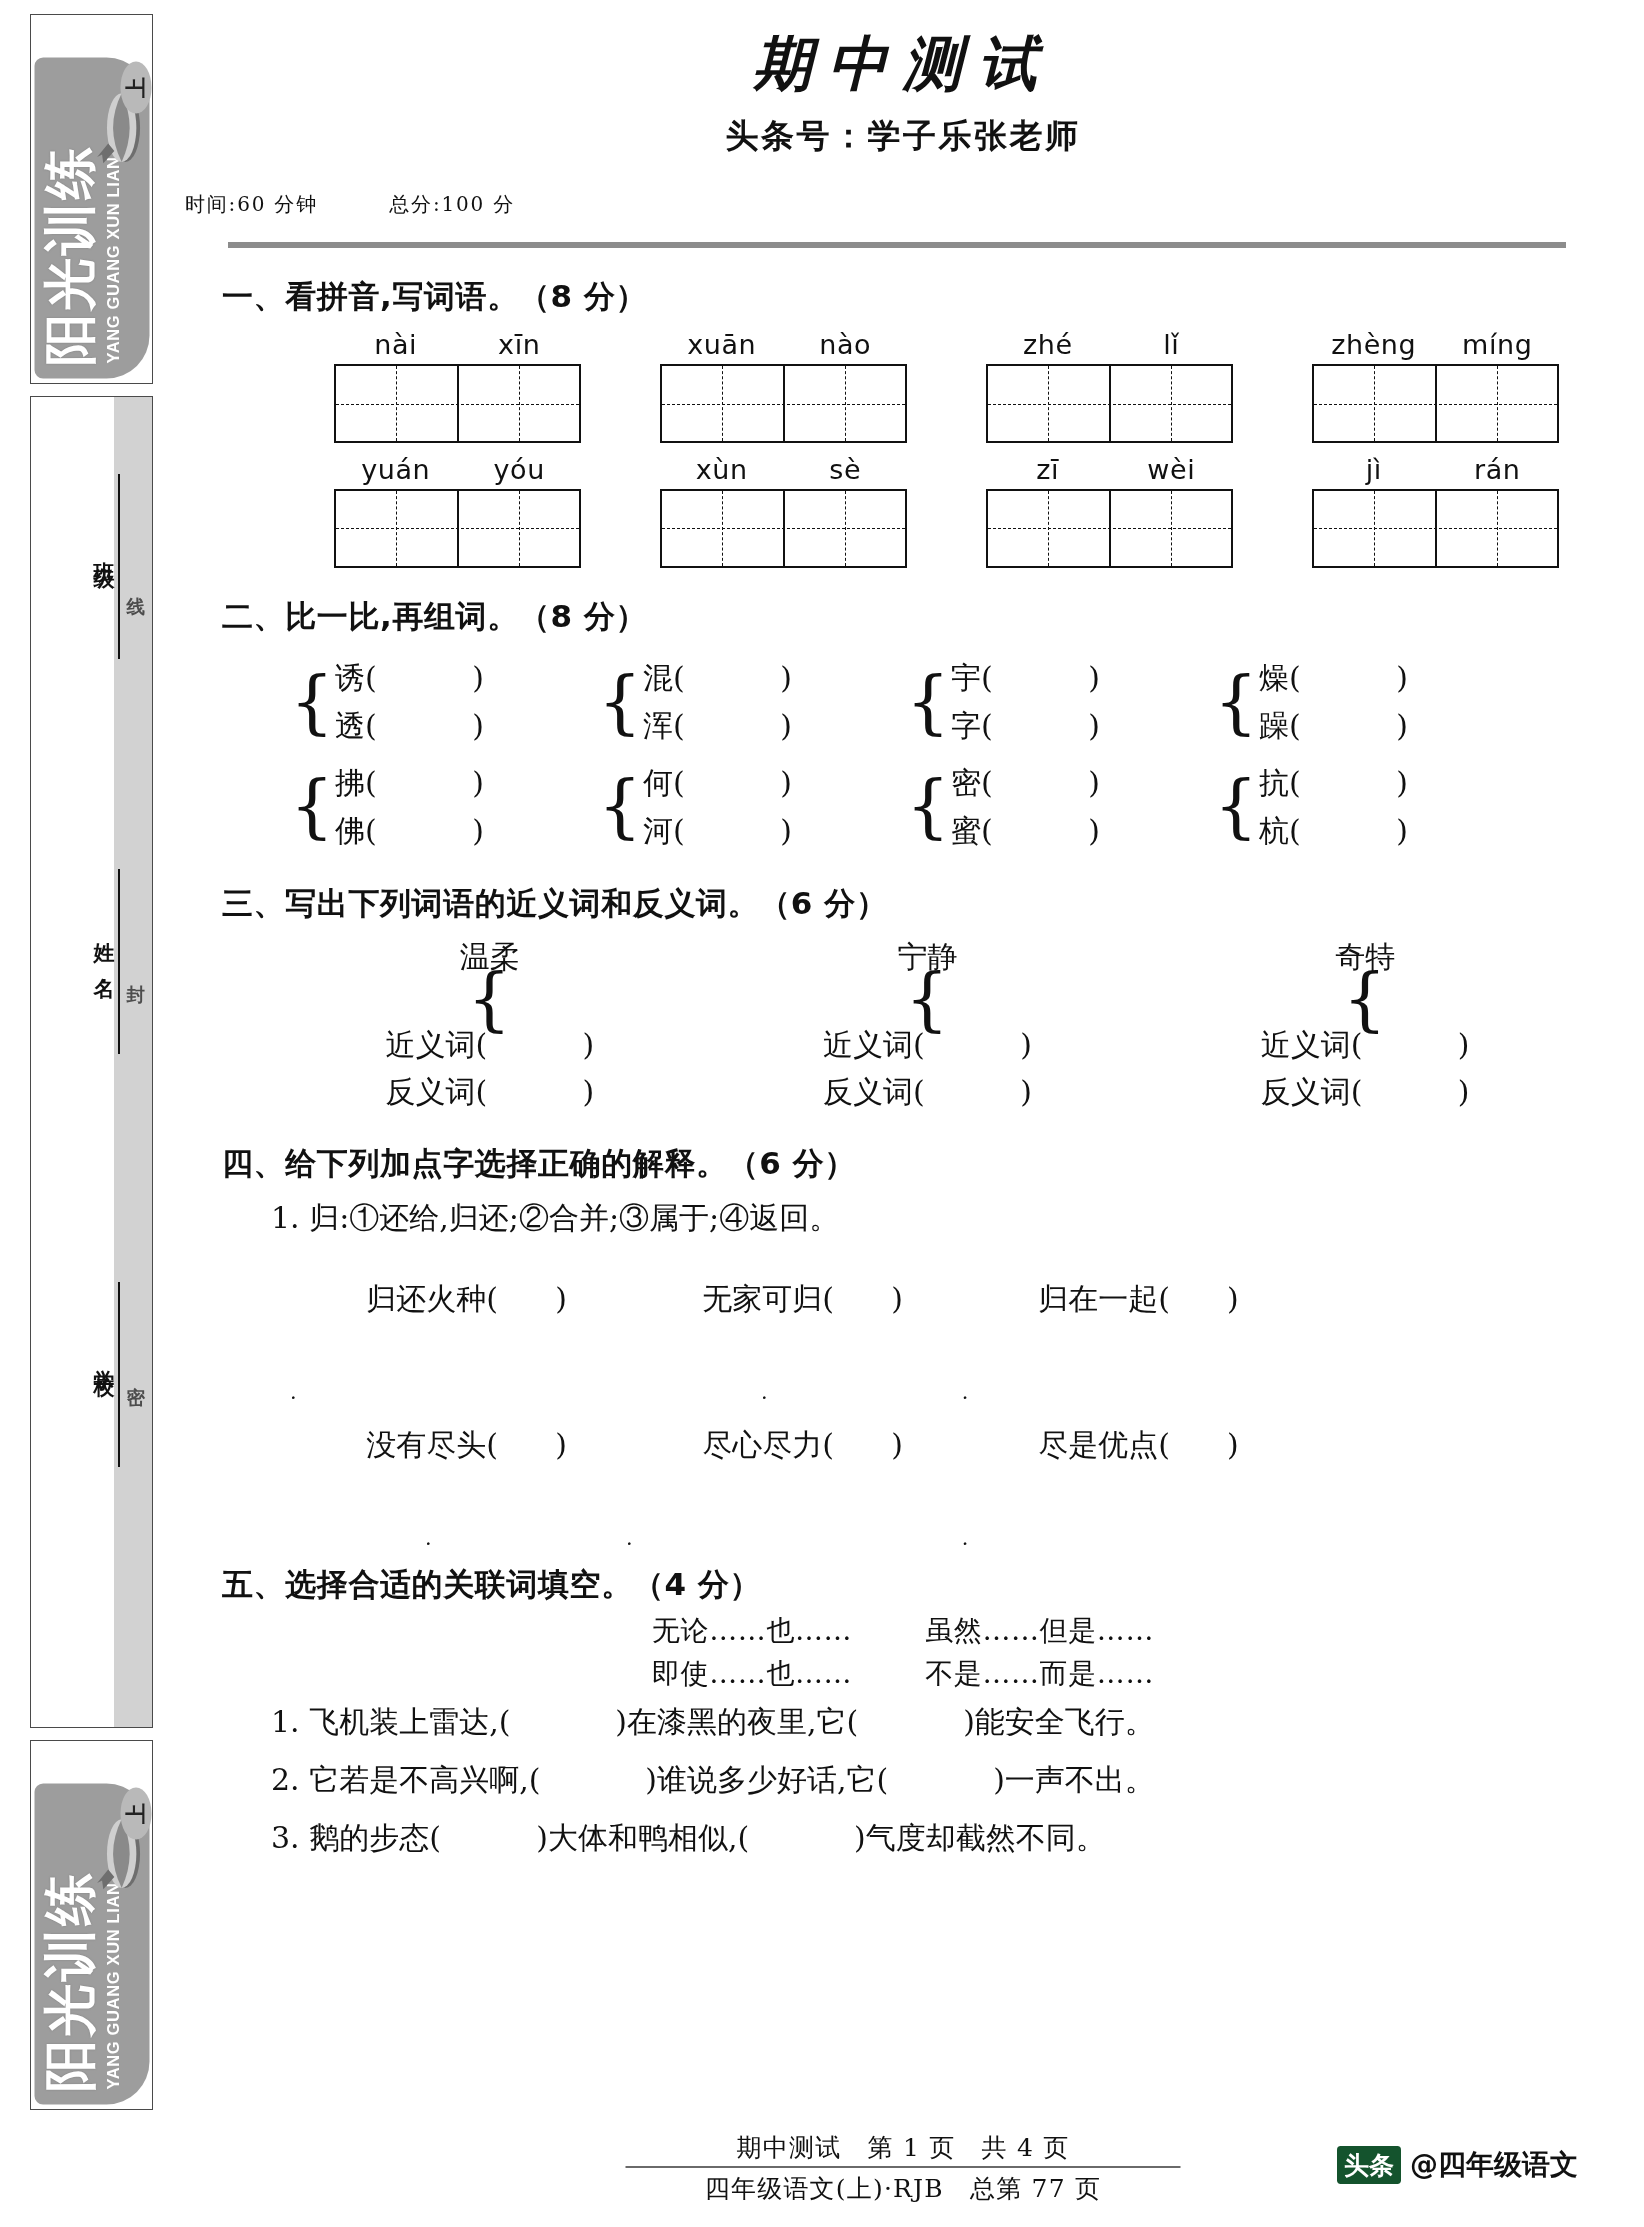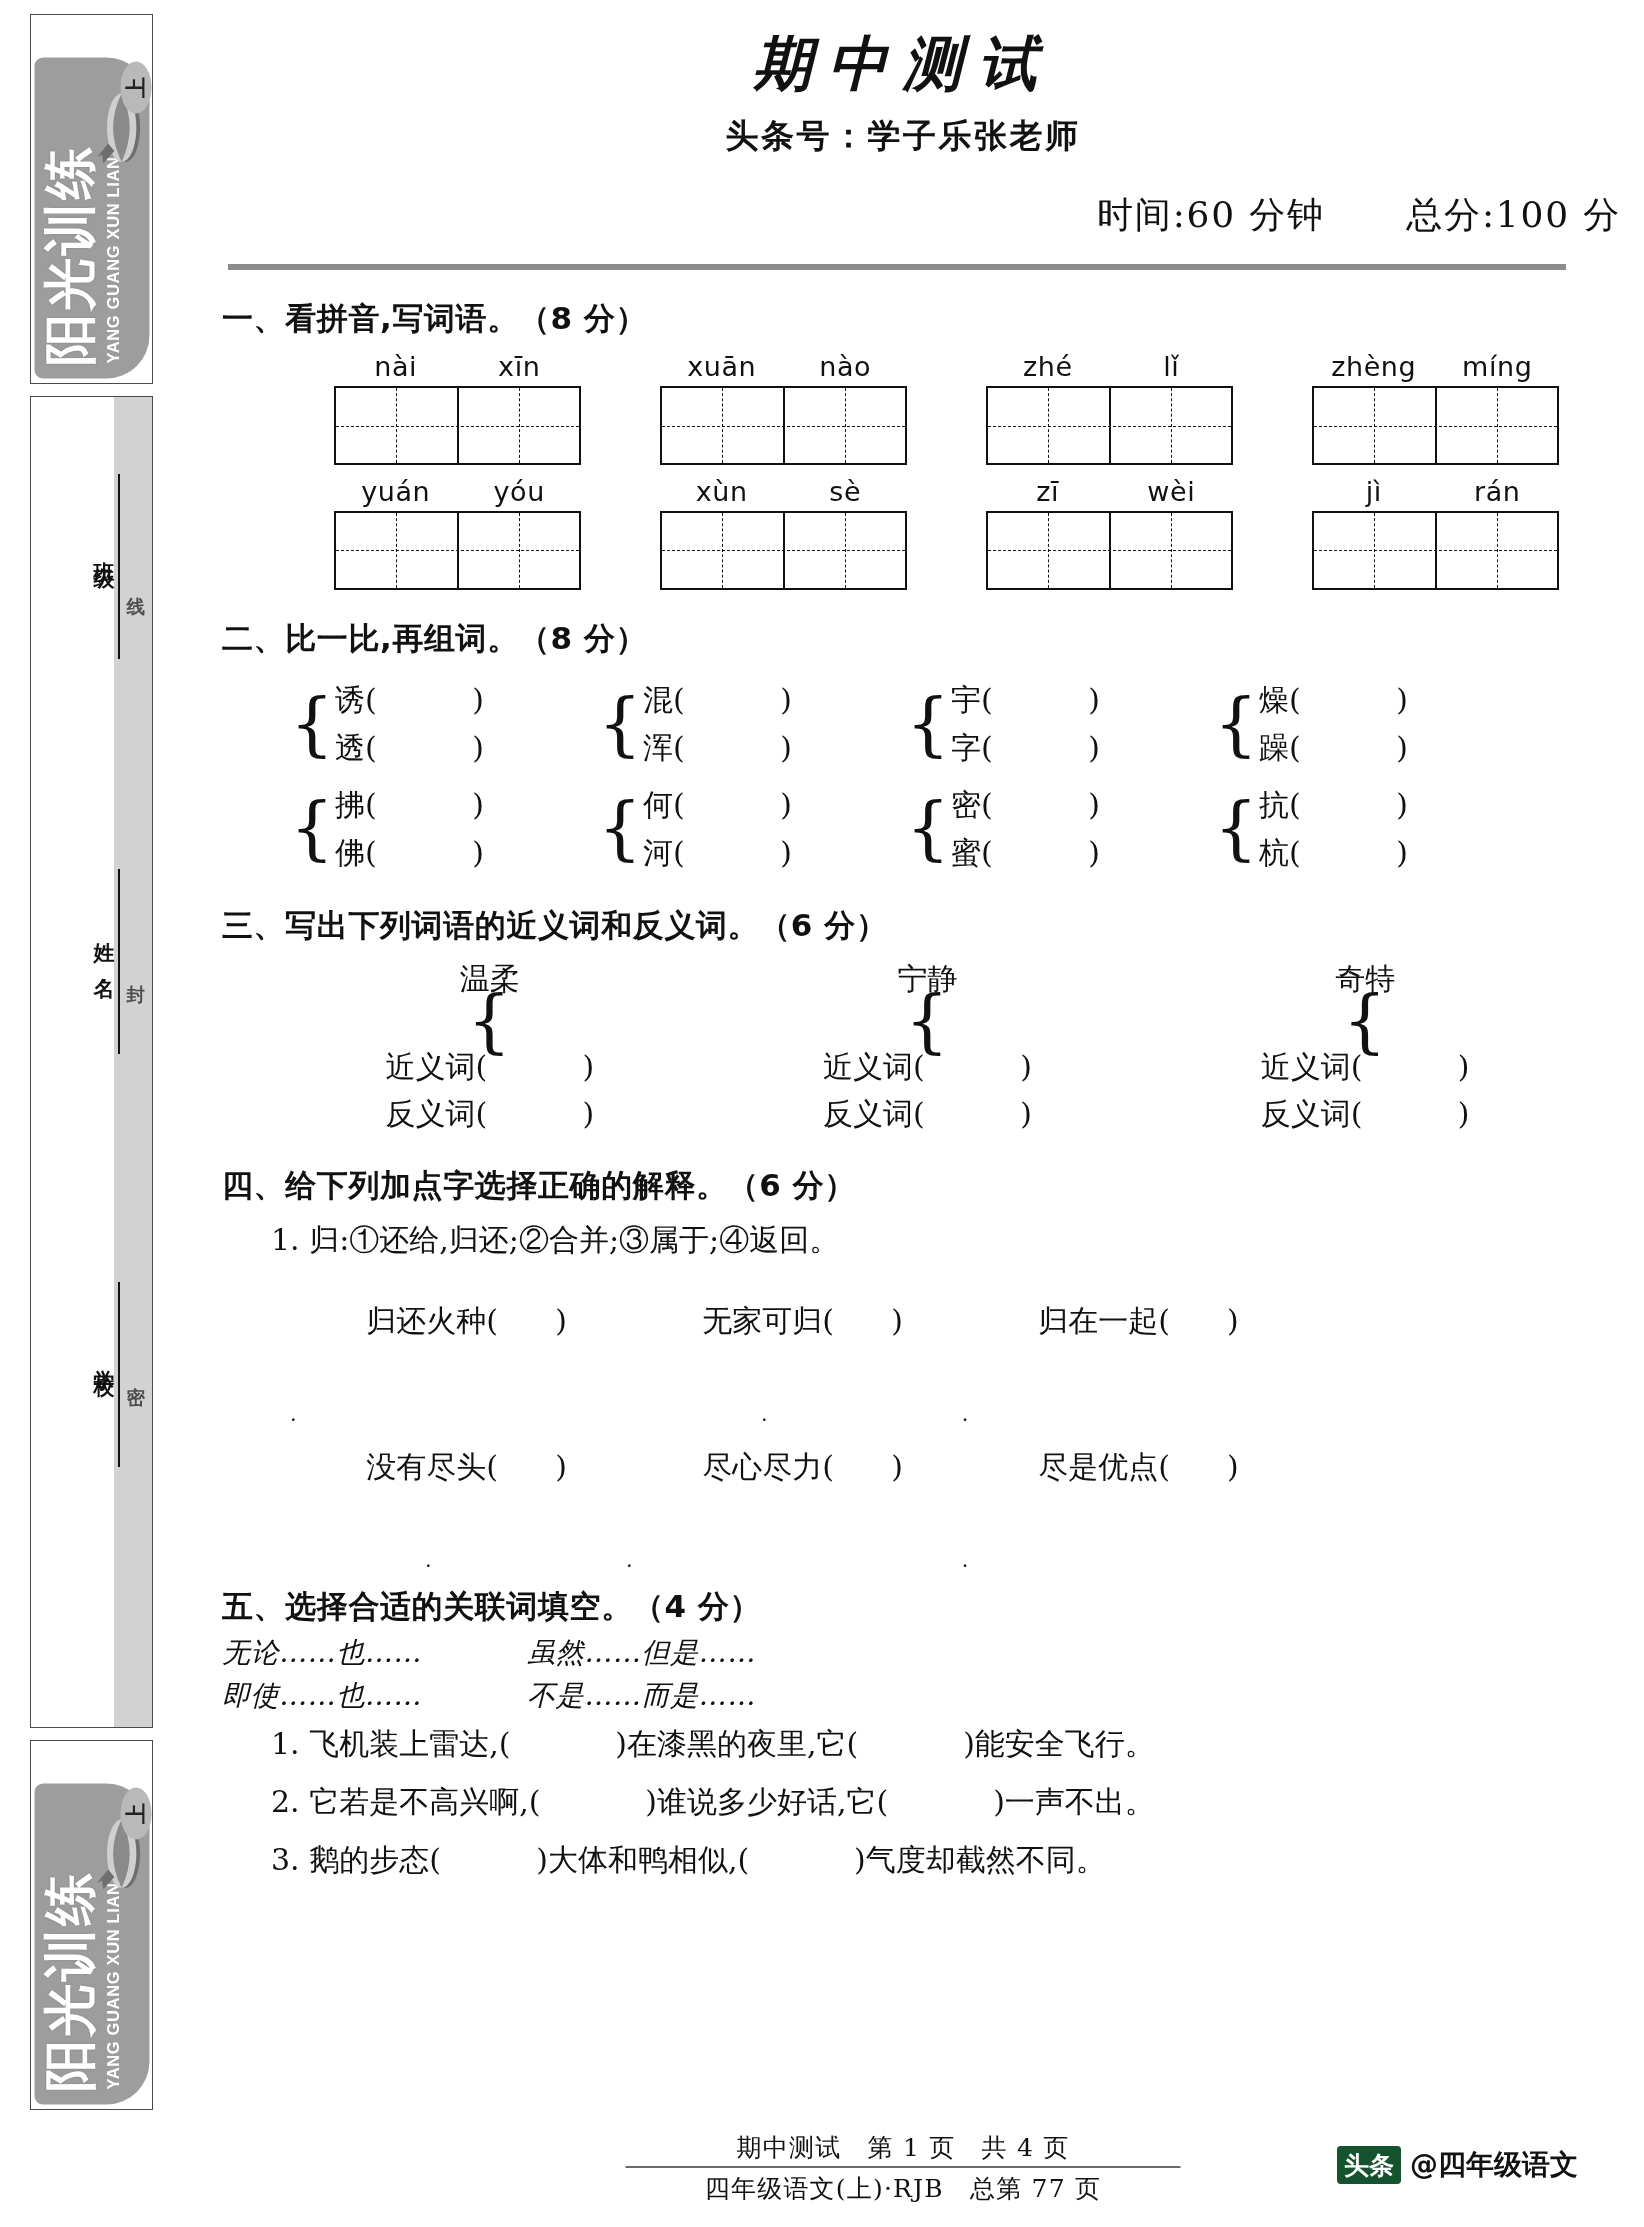--- a/index.html
+++ b/index.html
@@ -69,21 +69,21 @@
     font-size:59px;font-weight:bold;letter-spacing:16px;
     font-family:"DejaVu Sans","Liberation Sans",sans-serif;
     font-style:italic;
   }
   #watermark-top{
     position:absolute;left:0;right:0;top:114px;text-align:center;
     font-size:33px;font-weight:bold;letter-spacing:2.5px;
     font-family:"DejaVu Serif","Liberation Serif",serif;
   }
   #meta-line{
-    text-align:right;font-size:36px;letter-spacing:1.8px;margin-top:6.2px;
+    text-align:left;font-size:20px;letter-spacing:1.8px;margin-top:6.2px;
     font-family:"DejaVu Serif","Liberation Serif",serif;
   }
   #meta-line span.gap{display:inline-block;width:55px;}
   #rule-bar{height:6.8px;background:#8c8c8c;margin:23.4px 55px 0 43px;}
   #content{padding:0 37px 0 37px;}
   h2.sec{
     font-size:31px;font-weight:bold;margin:28px 0 6.2px 0;letter-spacing:0.6px;
     font-family:"DejaVu Sans","Liberation Sans",sans-serif;
   }
   
@@ -123,21 +123,21 @@
   .q-line{font-size:30px;line-height:53px;margin-left:49px;
     font-family:"DejaVu Serif","Liberation Serif",serif;white-space:pre;}
   .dotline{display:flex;margin-left:68px;font-size:30px;
     font-family:"DejaVu Serif","Liberation Serif",serif;}
   .dotitem{margin-right:59px;position:relative;white-space:pre;}
   .dotitem .dot{
     position:absolute;bottom:-11px;width:100%;left:0;text-align:left;
     font-size:21px;line-height:6.2px;
   }
   
-  .conn-row{display:flex;justify-content:flex-start;gap:105px;margin:5px 0 0 0;font-style:italic;}
+  .conn-row{display:flex;justify-content:center;gap:73px;margin:5px 0 0 0;}
   .conn{font-size:28px;font-family:"DejaVu Serif","Liberation Serif",serif;letter-spacing:0.6px;}
   .fill-line{font-size:30px;line-height:58px;margin-left:49px;white-space:pre;
     font-family:"DejaVu Serif","Liberation Serif",serif;}
   
   #footer{position:absolute;left:50%;transform:translateX(-50%);bottom:22px;text-align:center;width:555px;}
   #footer .f1{font-size:25px;letter-spacing:1.2px;padding-bottom:2.5px;
     font-family:"DejaVu Serif","Liberation Serif",serif;}
   #footer .f2{font-size:25px;letter-spacing:1.2px;border-top:2.5px solid #6a6a6a;padding-top:3.7px;
     font-family:"DejaVu Serif","Liberation Serif",serif;}
   #watermark-bottom{

